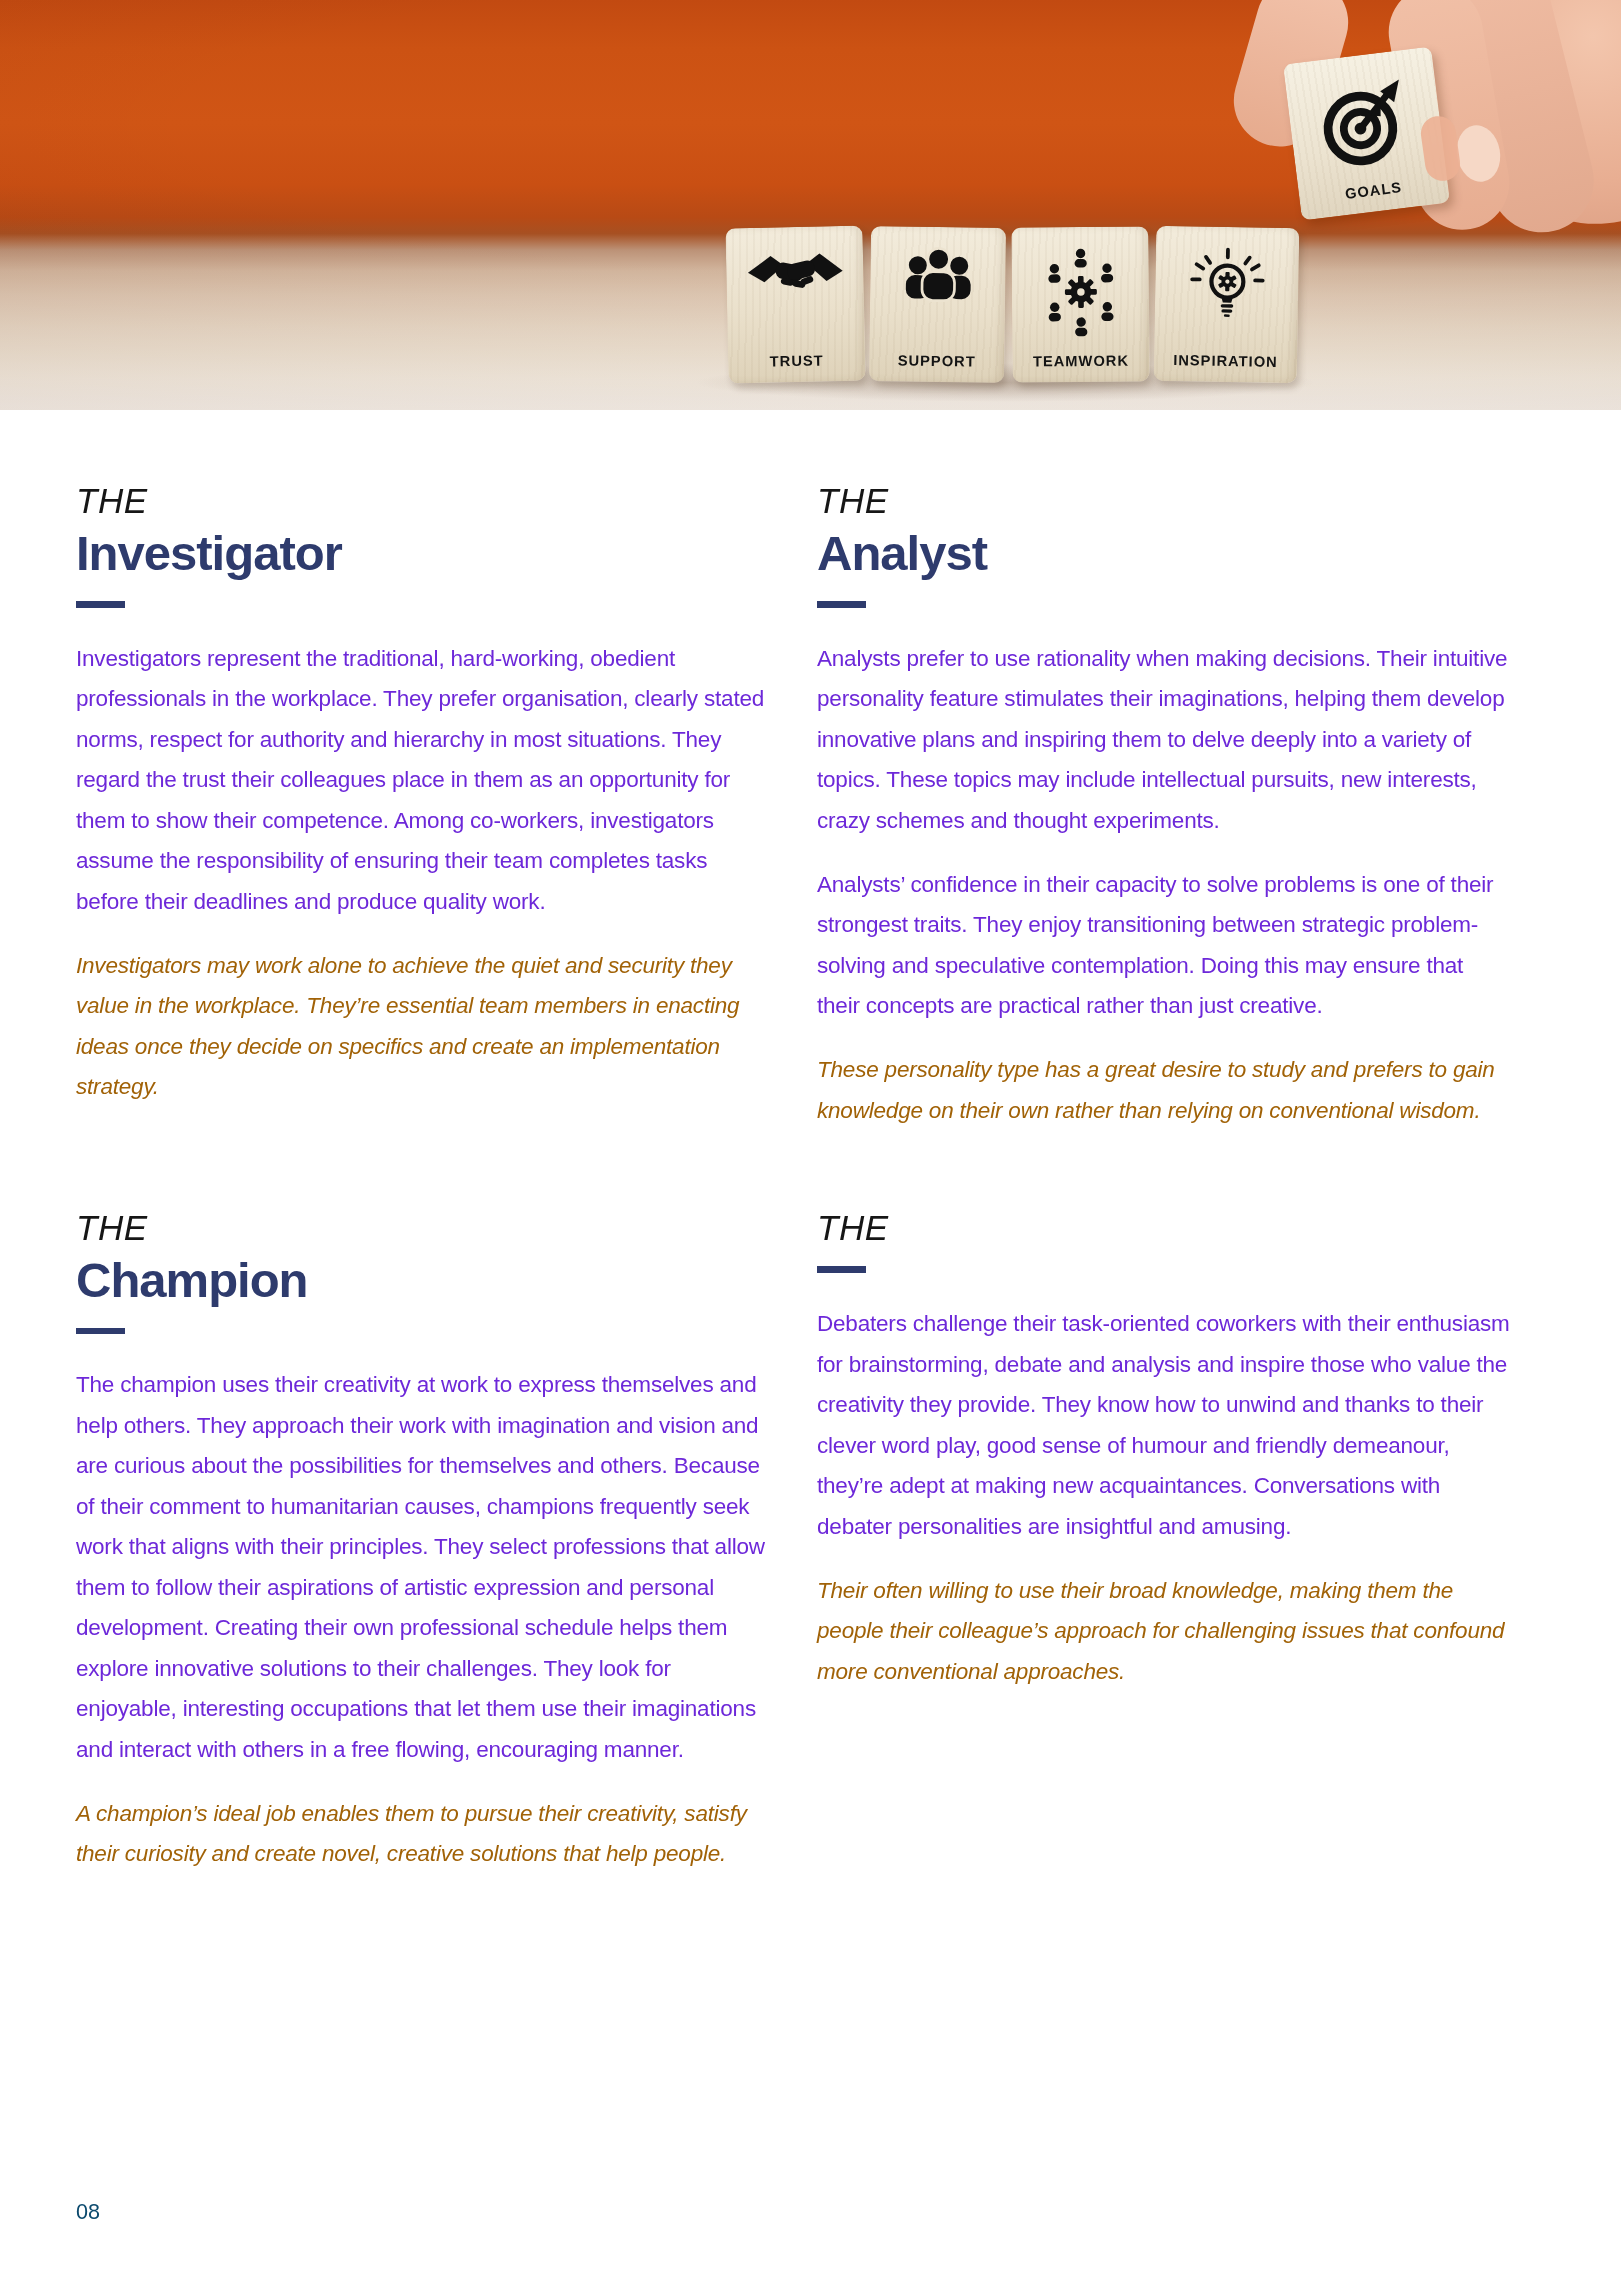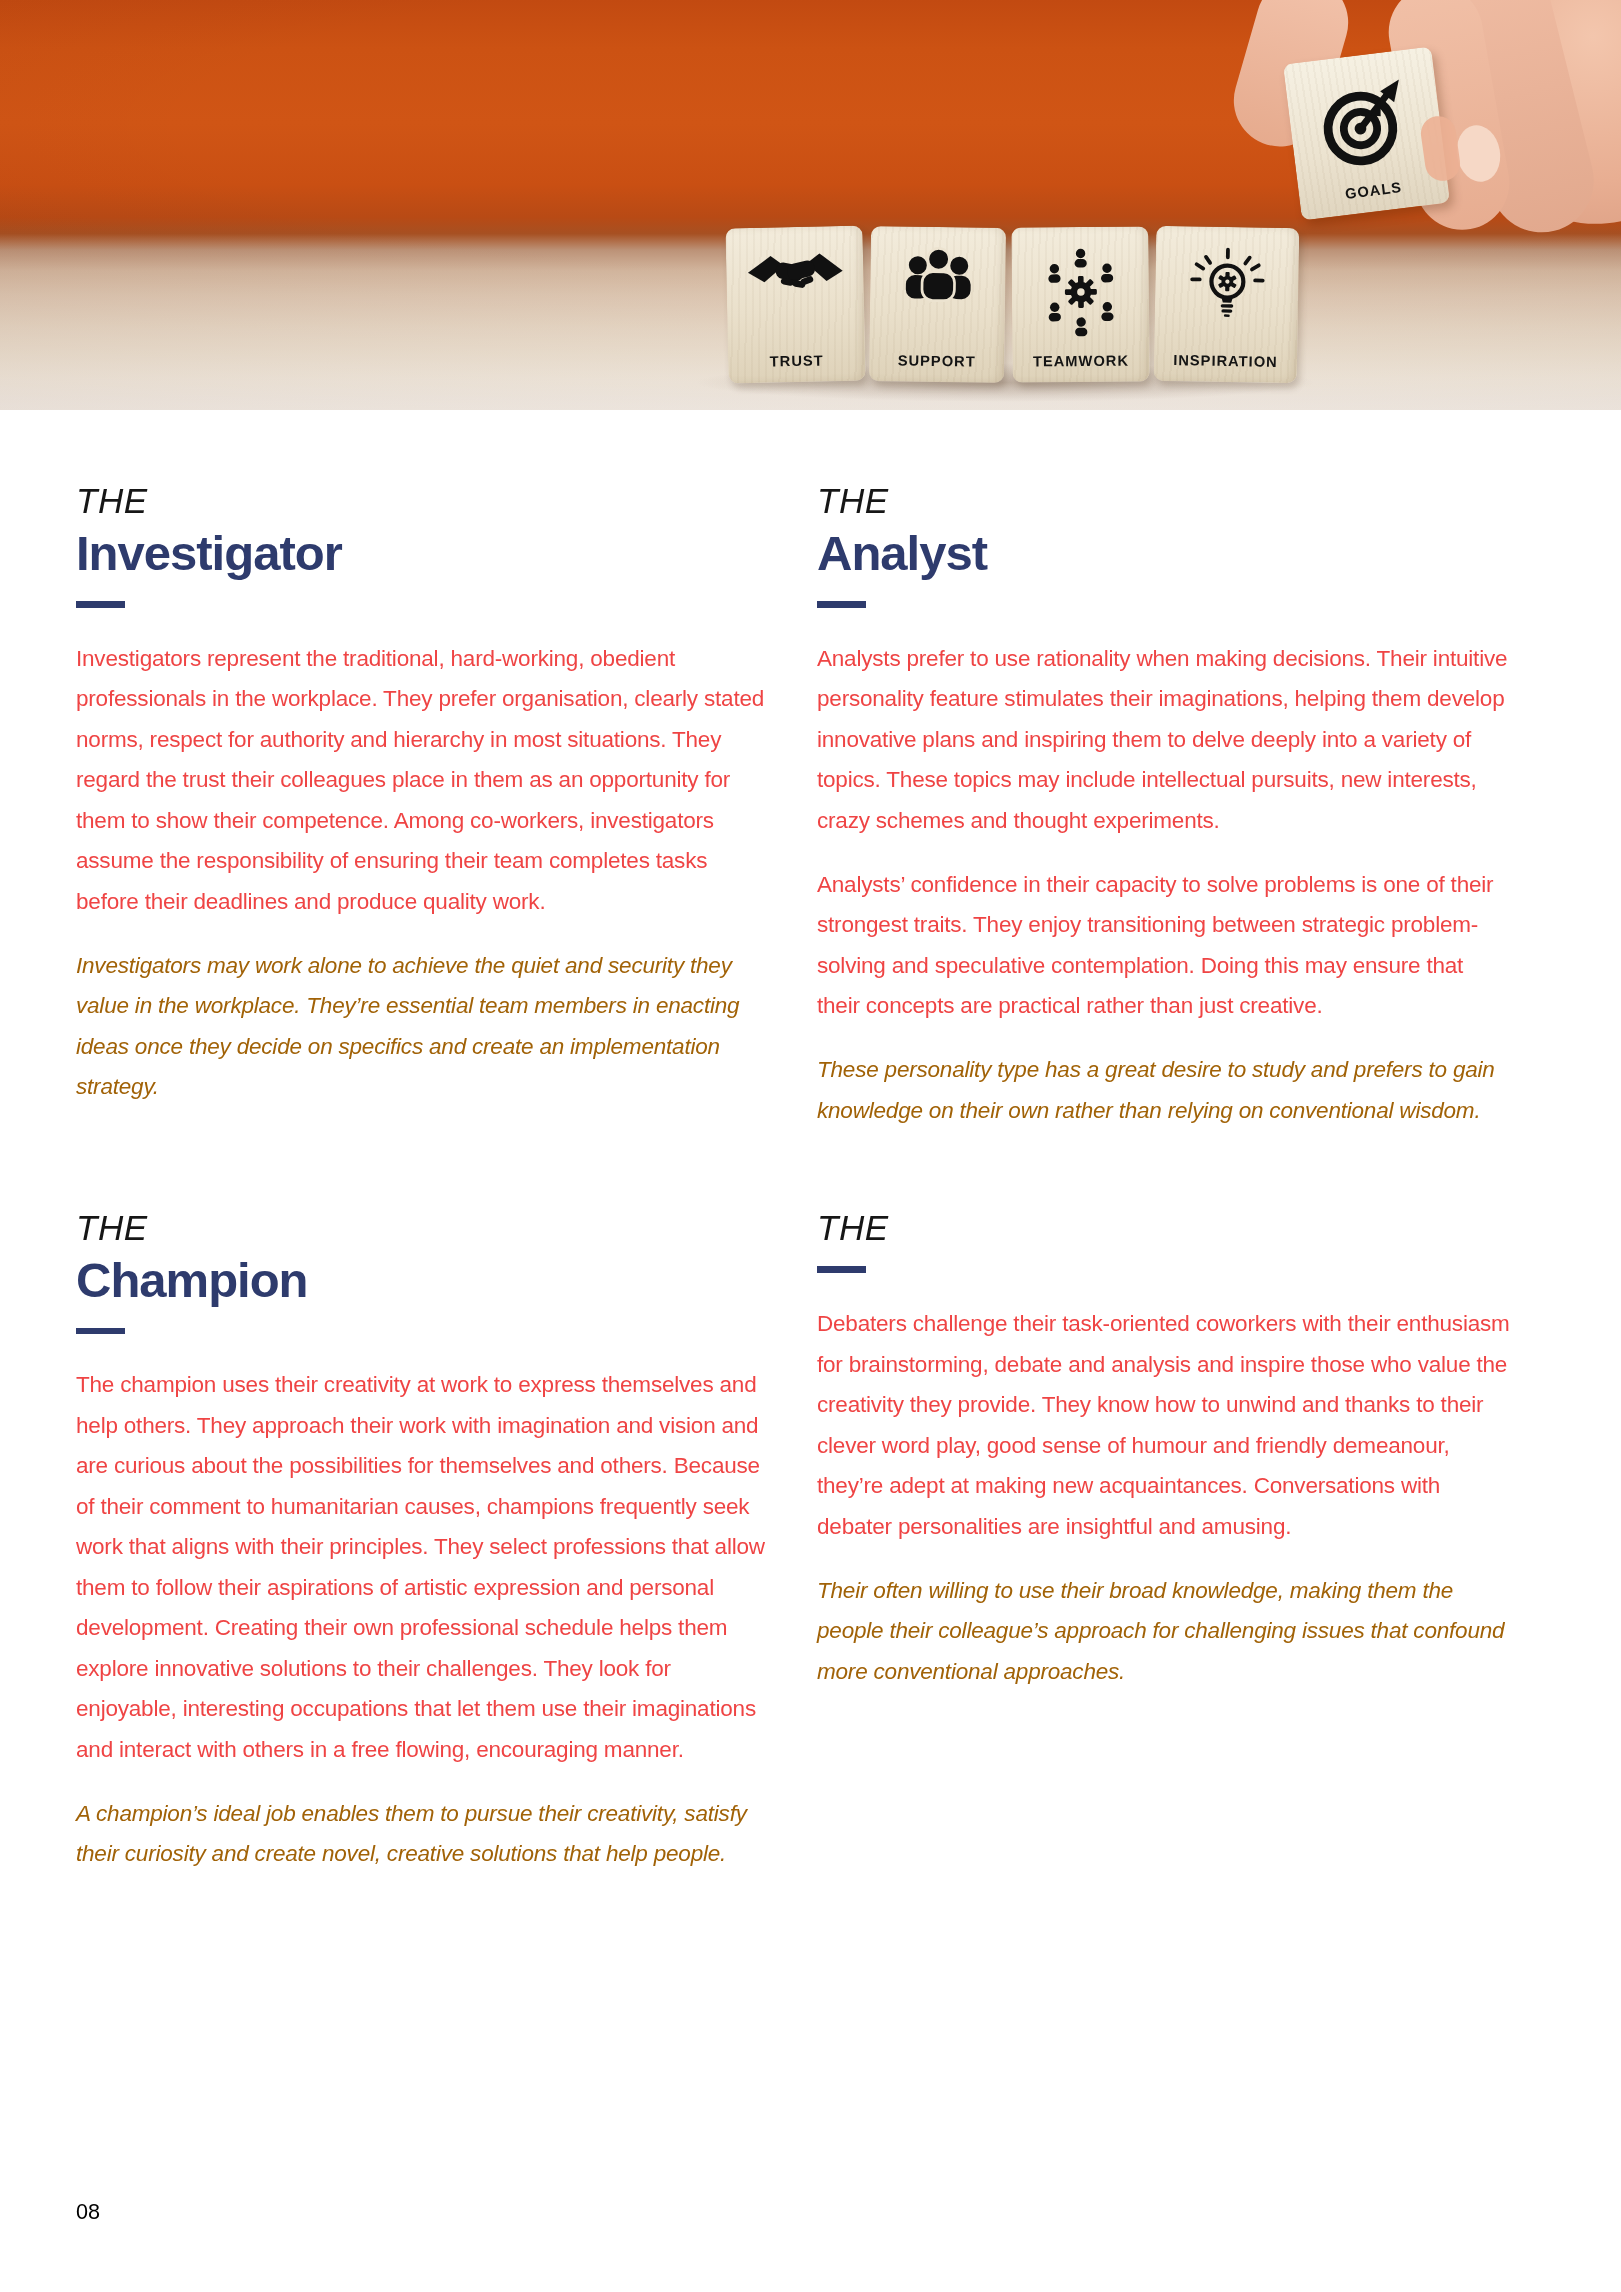--- a/index.html
+++ b/index.html
@@ -78,23 +78,23 @@
     transform:rotate(16deg); z-index:2;
   }
 
   
   .content { padding:73px 110px 0 76px; }
   .row { display:grid; grid-template-columns:1fr 1fr; column-gap:47px; }
   .row + .row { margin-top:55px; }
   .kicker { font-size:35px; font-weight:400; color:#161616; letter-spacing:0.5px; line-height:1;font-style:italic; }
   .title  { font-size:49px; font-weight:bold; color:#2e3b6d; letter-spacing:-1px; line-height:1.05; margin-top:9.8px; }
   .rule   { width:49px; height:6.9px; background:#2e3b6d; margin:21.6px 0 31px 0; }
-  p.body  { font-size:22.5px; line-height:1.8; color:#ef4444; letter-spacing:-0.2px; margin-bottom:23.5px; }
+  p.body  { font-size:22.5px; line-height:1.8; color:#6d28d9; letter-spacing:-0.2px; margin-bottom:23.5px; }
   p.body.italic { font-style:italic; color:#a16207; }
-  .page-number { position:absolute; left:76px; top:2199px; font-size:21.6px; color:#000000; }
+  .page-number { position:absolute; left:76px; top:2199px; font-size:21.6px; color:#0c4a6e; }
 </style>
 </head>
 <body>
 
 <div class="page">
 
   <div class="hero">
     <div class="vignette"></div>
 
     <div class="hand-part palm"></div>

